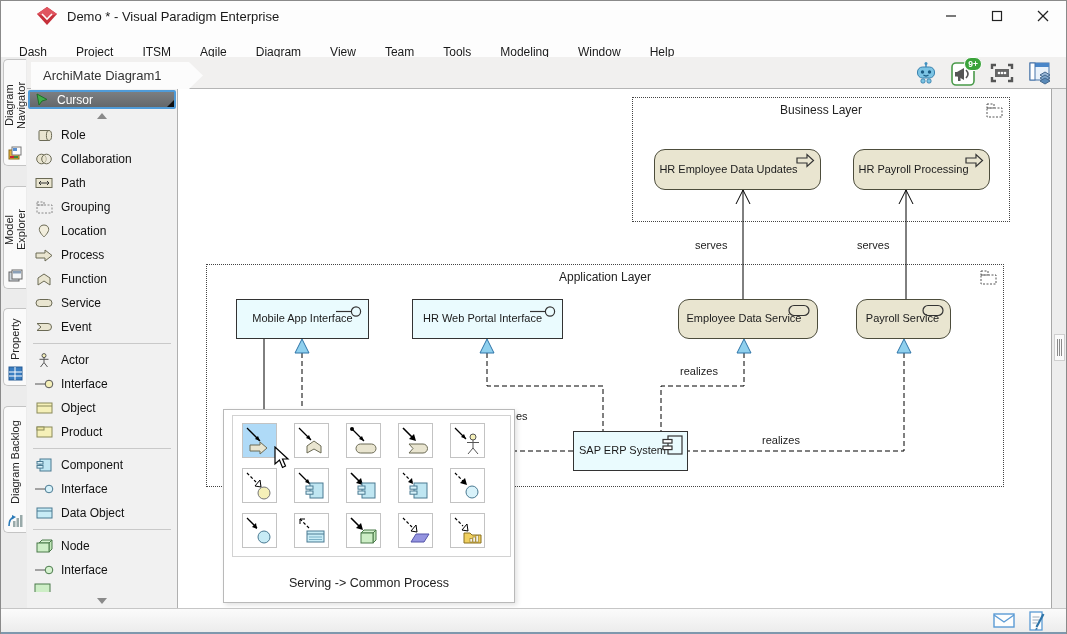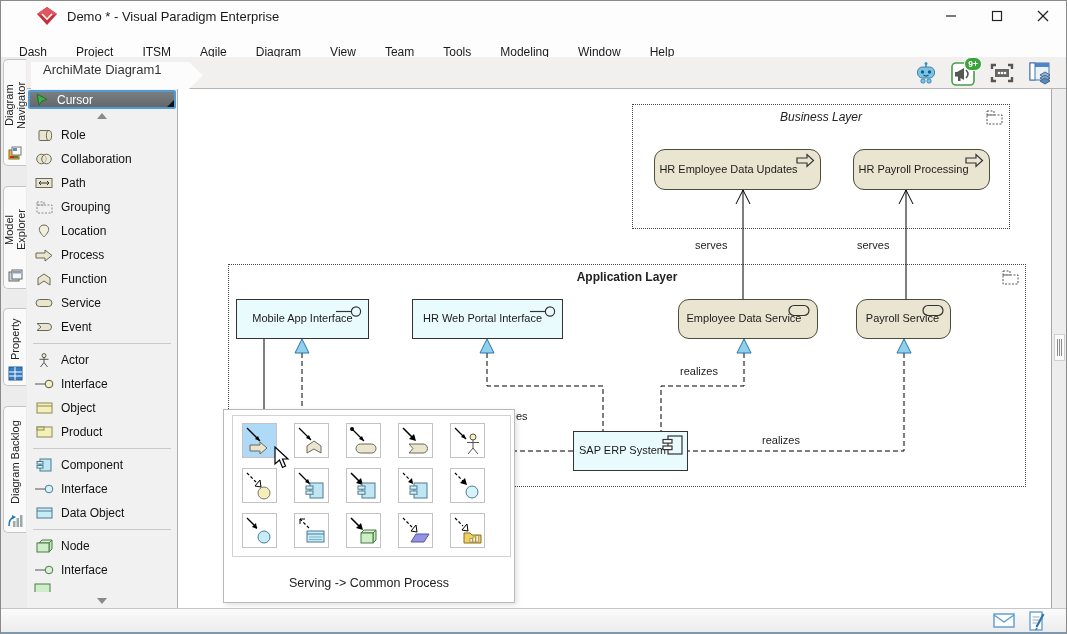--- a/index.html
+++ b/index.html
@@ -33,21 +33,21 @@
     border-right:none; border-radius:5px 0 0 5px; display:flex; flex-direction:column;
     align-items:center; justify-content:flex-start; padding:8px 0 4px 0; }
   .vtab-label{ writing-mode:vertical-rl; transform:rotate(180deg); font-size:11px; color:#222;
     flex:1; text-align:center; }
   .vtab-icon{ margin-top:4px; width:15px; height:15px; }
 
   
   .doc-tab{ position:absolute; left:4px; top:5px; height:27px; width:172px; background:#fcfcfc;
     clip-path:polygon(0 0, 158px 0, 100% 50%, 158px 100%, 0 100%);
     filter:drop-shadow(0 0 1px #9a9a9a);
-    display:flex; align-items:flex-start; padding-left:12px; font-size:13px; color:#333; }
+    display:flex; align-items:center; padding-left:12px; font-size:13px; color:#333; }
   .tabbar-icons{ position:absolute; right:14px; top:2px; height:28px; display:flex; gap:10px; align-items:center; }
   .tb-icon{ width:28px; height:26px; display:flex; align-items:center; justify-content:center; position:relative; cursor:pointer; }
   .badge{ position:absolute; top:-3px; right:-4px; background:#3aa33a; color:#fff; font-size:8.5px;
     border-radius:8px; padding:1px 3px; border:1px solid #fff; font-weight:bold; }
 
   
   .palette{ width:151px; background:#f1f1f1; border-right:1px solid #b0b0b0; position:relative;
     font-size:12px; color:#111; overflow:hidden; }
   .cursor-row{ position:relative; margin:1px 1px 0 1px; height:19px;
     background:linear-gradient(#7b7e81,#64686b); border:2px solid #4f9bd8; border-radius:2px;
@@ -441,30 +441,30 @@
           </div>
           <div class="pal-bottom">
             <div class="scroll-arrow">
                 <span class="tri-down"></span>
               </div>
           </div>
         </div>
 
         <div class="canvas">
 
-          <div class="grp" style="left:454px; top:15px; width:378px; height:125px;font-style:italic;">
+          <div class="grp" style="left:454px; top:8px; width:378px; height:125px;">
             <span class="grp-label">Business Layer</span>
             <span class="grp-icon">
               <svg width="17" height="15" viewBox="0 0 17 15">
                   <rect x="1" y="5" width="15" height="9" fill="none" stroke="#555" stroke-dasharray="2 1.5"></rect>
                   <rect x="1" y="1" width="7" height="4" fill="none" stroke="#555" stroke-dasharray="2 1.5"></rect>
                 </svg>
             </span>
           </div>
-          <div class="grp" style="left:50px; top:175px; width:798px; height:223px;font-weight:bold;">
+          <div class="grp" style="left:28px; top:175px; width:798px; height:223px;">
             <span class="grp-label">Application Layer</span>
             <span class="grp-icon">
               <svg width="17" height="15" viewBox="0 0 17 15">
                   <rect x="1" y="5" width="15" height="9" fill="none" stroke="#555" stroke-dasharray="2 1.5"></rect>
                   <rect x="1" y="1" width="7" height="4" fill="none" stroke="#555" stroke-dasharray="2 1.5"></rect>
                 </svg>
             </span>
           </div>
 
           <svg class="edges" width="873" height="519" viewBox="0 0 873 519">

